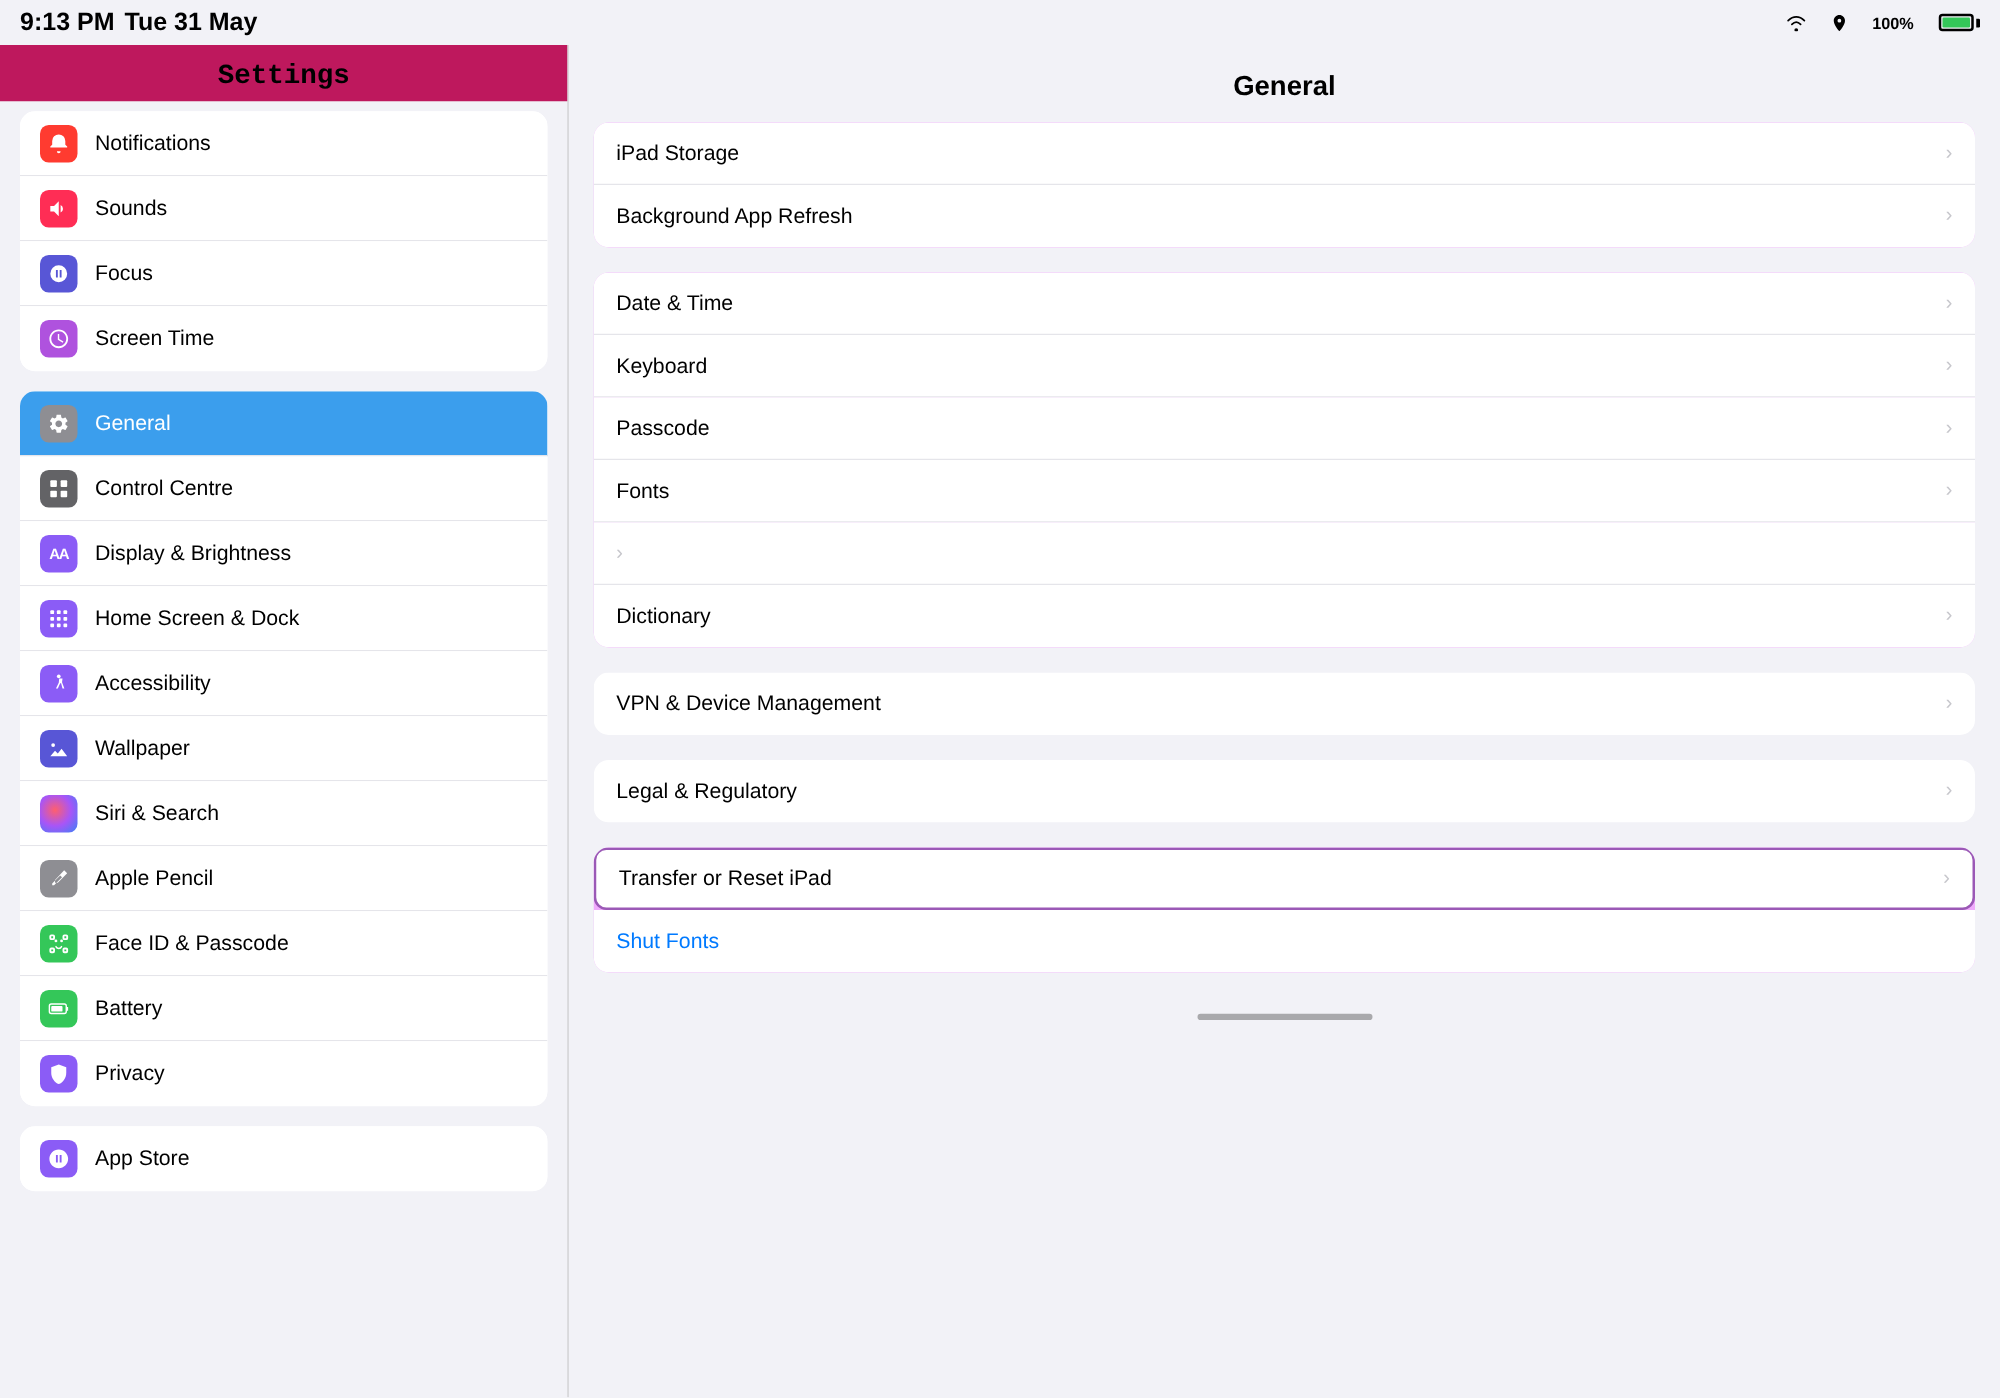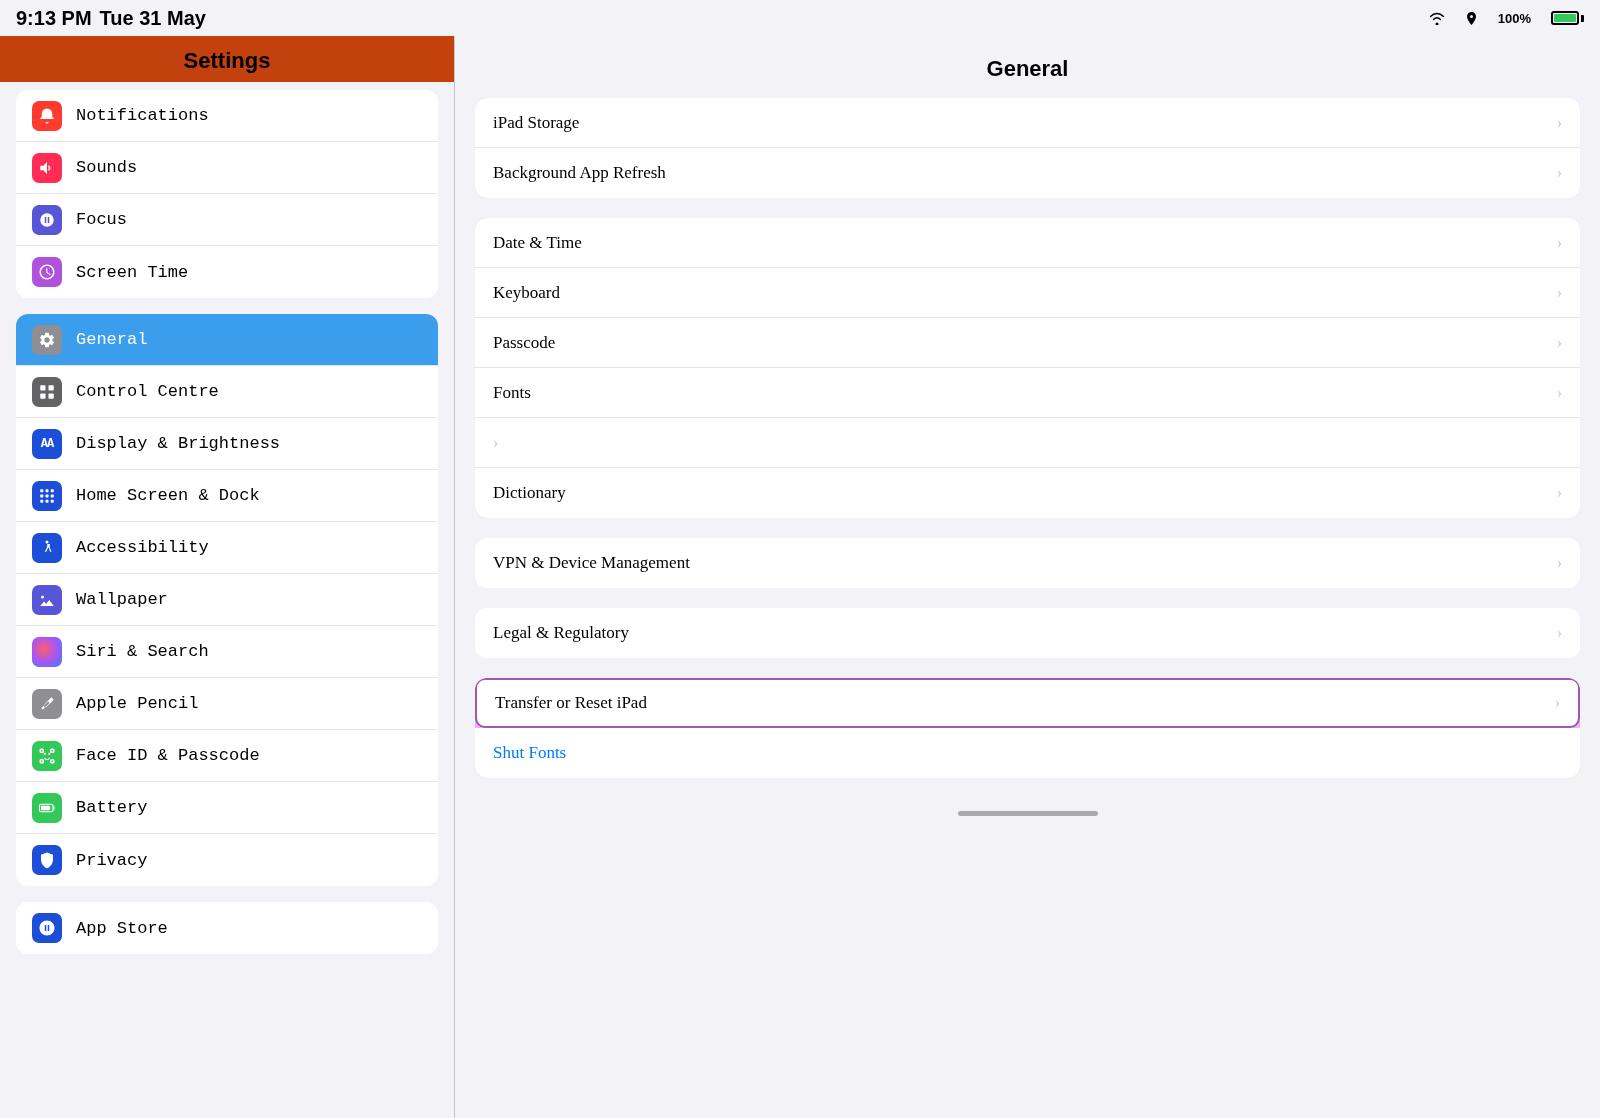--- a/index.html
+++ b/index.html
@@ -81,21 +81,22 @@
       flex-shrink: 0;
       overflow-y: auto;
       border-right: 1px solid #c6c6c8;
       display: flex;
       flex-direction: column;
       gap: 0;
     }
 
     .sidebar-header {
       padding: 12px 20px 8px;
-      background: #c2410c;
+      background: #be185d;
+      font-family: Liberation Mono, monospace;
     }
     .sidebar-title {
       font-size: 22px;
       font-weight: 700;
       color: #000;
       text-align: center;
     }
 
     .sidebar-group {
       background: #fff;
@@ -106,21 +107,20 @@
 
     .sidebar-item {
       display: flex;
       align-items: center;
       padding: 0 16px;
       height: 52px;
       cursor: pointer;
       border-bottom: 1px solid #e5e5ea;
       background: #fff;
       position: relative;
-      font-family: Liberation Mono, monospace;
     }
     .sidebar-item:last-child {
       border-bottom: none;
     }
     .sidebar-item.active {
       background: #3b9eed;
     }
     .sidebar-item.active .sidebar-item-label {
       color: #fff;
     }
@@ -140,21 +140,21 @@
     .sidebar-item-label {
       font-size: 17px;
       color: #000;
       flex: 1;
     }
 
     
     .icon-red { background: #ff3b30; }
     .icon-pink { background: #ff2d55; }
     .icon-green { background: #34c759; }
-    .icon-blue { background: #1d4ed8; text-align: center; }
+    .icon-blue { background: #8b5cf6; text-align: center; }
     .icon-indigo { background: #5856d6; }
     .icon-purple { background: #af52de; }
     .icon-gray { background: #8e8e93; }
     .icon-dark-gray { background: #636366; }
     .icon-general { background: #8e8e93; }
 
     
     .content-area {
       flex: 1;
       background: #f2f2f7;
@@ -170,21 +170,20 @@
       font-size: 22px;
       font-weight: 700;
       color: #000;
     }
 
     .content-group {
       background: #f0abfc;
       border-radius: 12px;
       margin: 0 20px 20px;
       overflow: hidden;
-      font-family: Liberation Serif, serif;
     }
 
     .content-item {
       display: flex;
       align-items: center;
       padding: 0 18px;
       height: 50px;
       border-bottom: 1px solid #e5e5ea;
       cursor: pointer;
       background: #fff;

